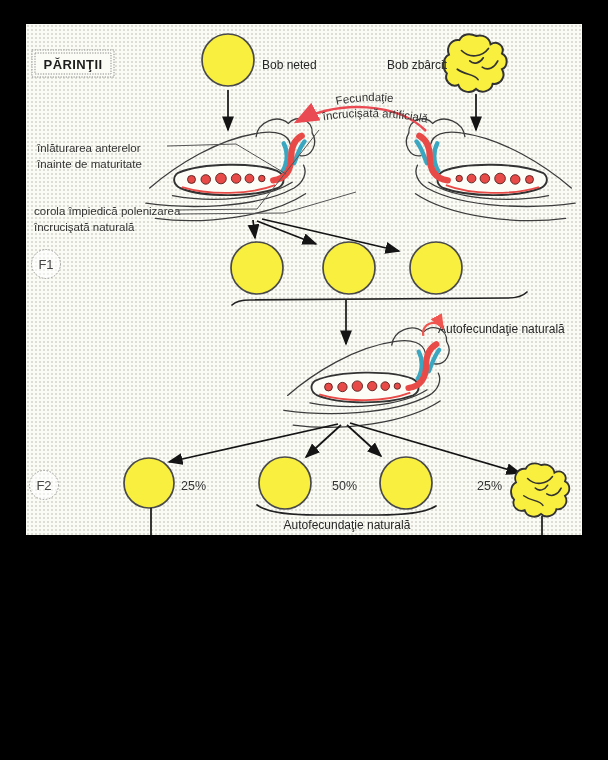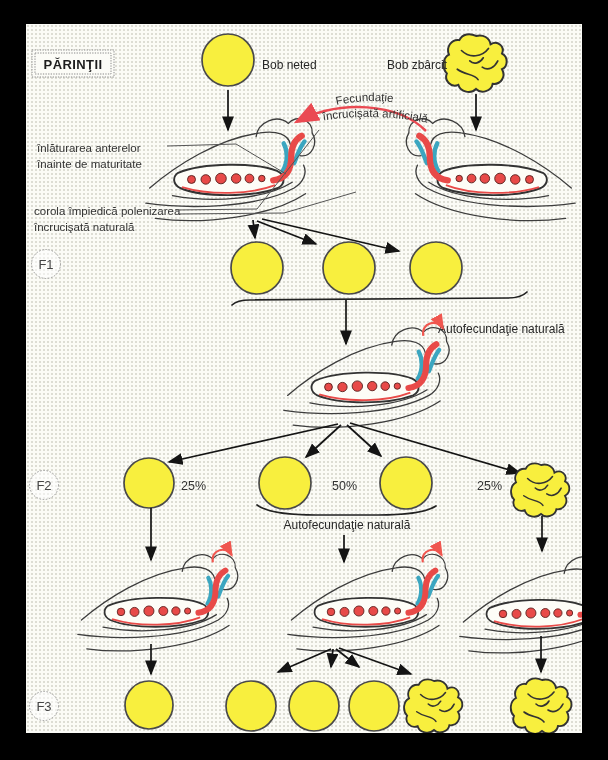--- a/index.html
+++ b/index.html
@@ -1,18 +1,18 @@
 <!DOCTYPE html>
 <html><head>
 <meta charset="utf-8">
 <style>
   html,body{margin:0;padding:0;background:#000;}
   .stage{position:relative;width:608px;height:760px;background:#000;overflow:hidden;
          font-family:"Liberation Sans",sans-serif;}
-  .content{position:absolute;left:26px;top:24px;width:556px;height:709px;
+  .content{position:absolute;left:26px;top:24px;width:556px;height:511px;
            background-color:#fbfbf6;
            background-image:radial-gradient(#dddDD4 0.8px, rgba(0,0,0,0) 0.95px);
            background-size:4px 4px;overflow:hidden;}
   svg{position:absolute;left:0;top:0;}
   
   .pl{fill:none;stroke:#3d3d3d;stroke-width:1.4;stroke-linecap:round;}
   .pod{fill:#fdfdf7;stroke:#333;stroke-width:2;}
   .podline{fill:none;stroke:#e84a48;stroke-width:2;}
   .ov{fill:#e84a48;stroke:#5c2420;stroke-width:1;}
   .anth{fill:none;stroke:#3ba6c0;stroke-width:4.6;stroke-linecap:round;}

